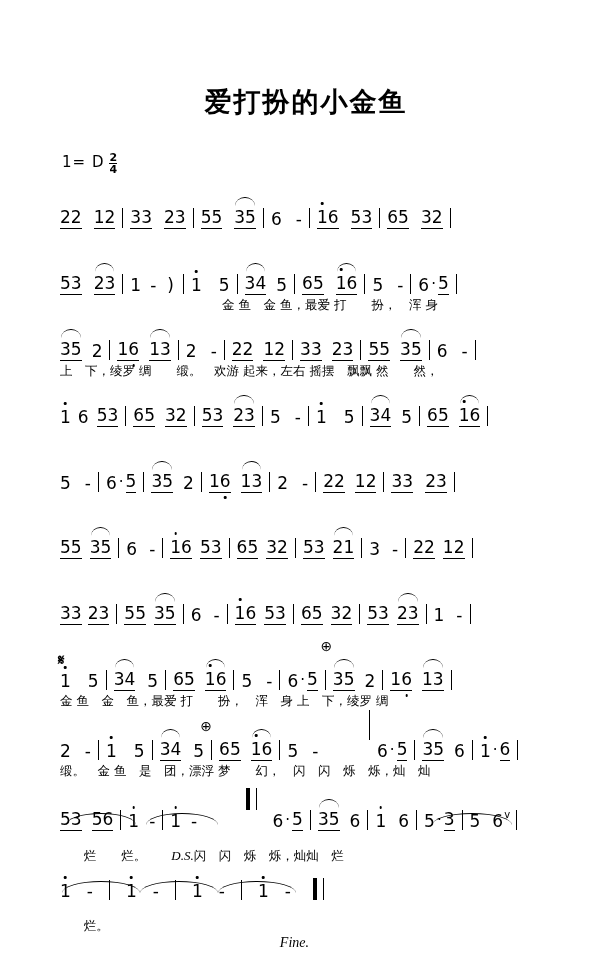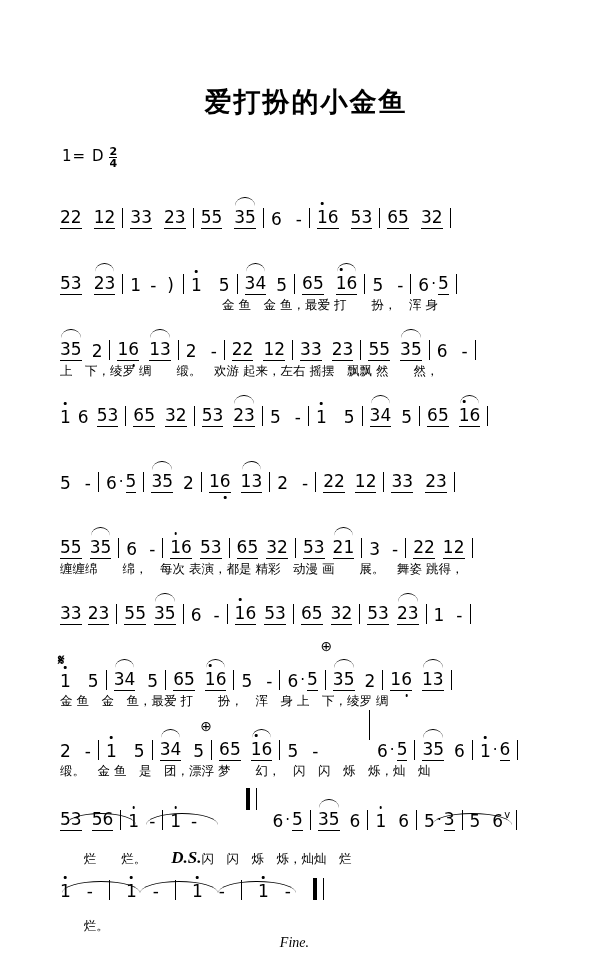--- a/index.html
+++ b/index.html
@@ -29,21 +29,21 @@
     padding-top:88px;
     line-height:1;
   }
   .headrow{
     position:relative;
     height:56px;
     margin-top:24px;
   }
   .keysig{
     position:absolute;
-    left:62px;top:8px;
+    left:62px;top:14px;
     font-family:"DejaVu Sans", sans-serif;
     font-size:15px;
     display:flex;align-items:flex-start;
   }
   .keysig .kk{letter-spacing:1px;}
   .meter{
     display:inline-flex;
     flex-direction:column;
     align-items:center;
     font-size:11px;
@@ -140,21 +140,21 @@
     font-size:15px;
     font-weight:bold;
   }
   .coda{
     position:absolute;
     font-family:"DejaVu Sans", sans-serif;
     font-size:14px;
   }
   .dsmark{
     font-family:"Liberation Serif", serif;
-    font-style:italic;font-weight:bold;font-size:17px;
+    font-style:italic;font-weight:normal;font-size:13px;
   }
   .finemark{
     font-family:"Liberation Serif", serif;
     font-style:italic;font-weight:normal;font-size:14px;
   }
   .dblbar{
     display:inline-block;
     width:6px;height:22px;
     border-left:4px solid #000;
     border-right:1.6px solid #000;
@@ -318,21 +318,20 @@
       <span class="bar"></span>
       <span class="grp beam"><span class="n">5</span><span class="n">3</span></span><span class="sp" style="width:8px"></span>
       <span class="grp beam slur"><span class="n">2</span><span class="n">1</span></span>
       <span class="bar"></span>
       <span class="n">3</span><span class="sp" style="width:12px"></span><span class="dash">-</span>
       <span class="bar"></span>
       <span class="grp beam"><span class="n">2</span><span class="n">2</span></span><span class="sp" style="width:8px"></span>
       <span class="grp beam"><span class="n">1</span><span class="n">2</span></span>
       <span class="bar"></span>
     </div>
-    <div class="lyricrow">缠缠绵　　绵，　每次 表演，都是 精彩　动漫 画　　展。　舞姿 跳得，</div>
   </div>
 
   <div class="system">
     <div class="noterow">
       <span class="grp beam"><span class="n">3</span><span class="n">3</span></span><span class="sp" style="width:6px"></span>
       <span class="grp beam"><span class="n">2</span><span class="n">3</span></span>
       <span class="bar"></span>
       <span class="grp beam"><span class="n">5</span><span class="n">5</span></span><span class="sp" style="width:8px"></span>
       <span class="grp beam slur"><span class="n">3</span><span class="n">5</span></span>
       <span class="bar"></span>

